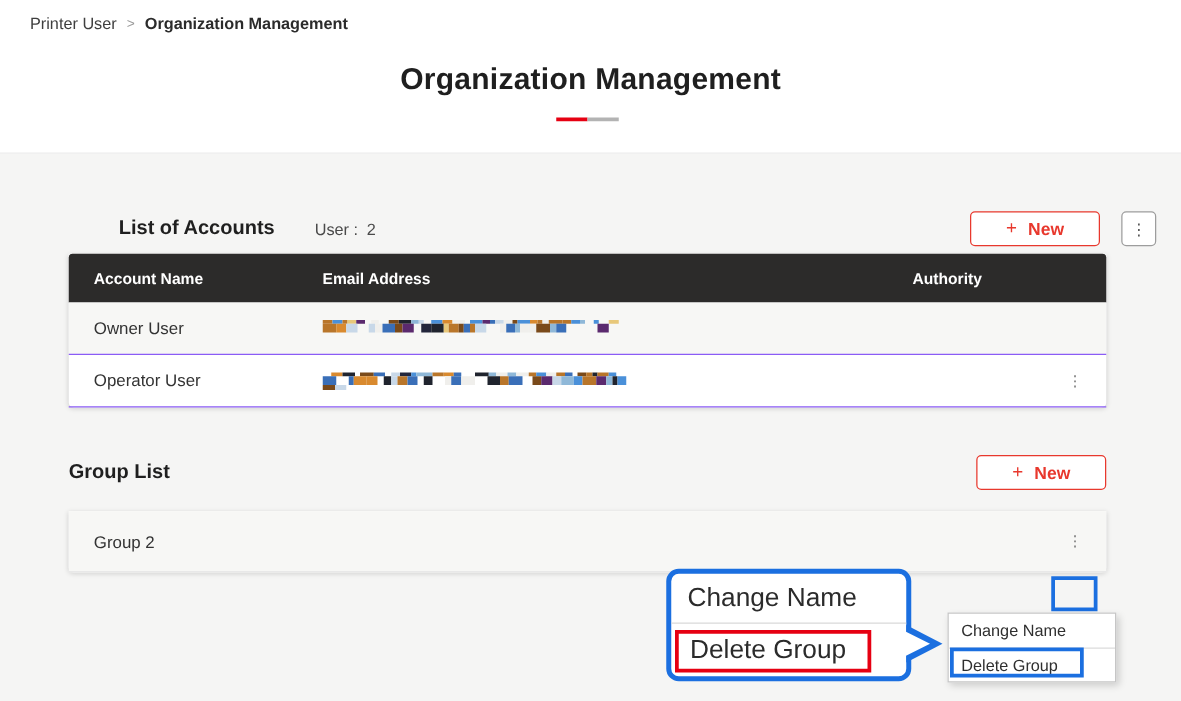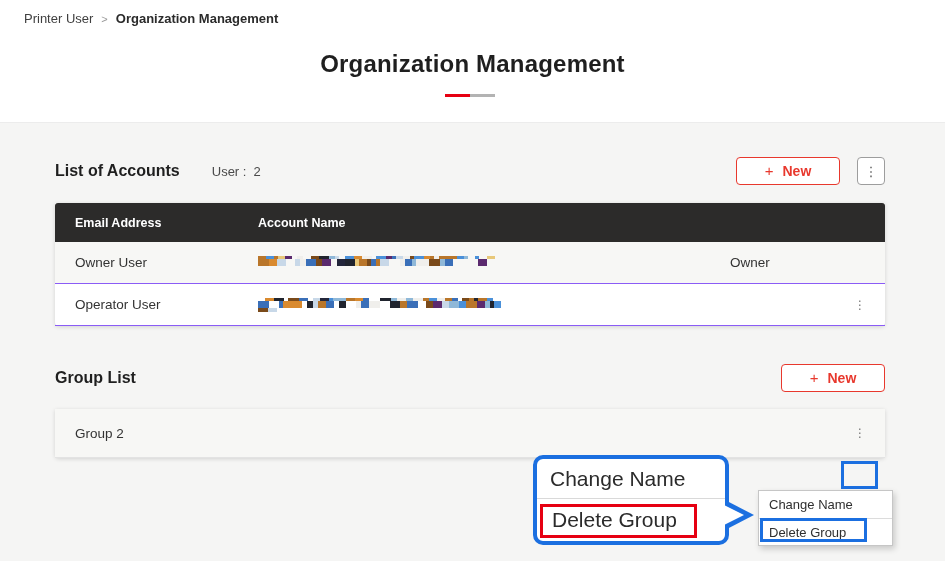--- a/index.html
+++ b/index.html
@@ -13,21 +13,21 @@
   .breadcrumb .crumb-link { color:#3f3f3f; cursor:pointer; }
   .breadcrumb .sep { color:#9a9a9a; font-size:11px; }
   .breadcrumb .crumb-current { font-weight:bold; color:#2b2b2b; }
   .page-title { position:absolute; left:0; top:50px; width:100%; text-align:center; font-size:24px; font-weight:bold; color:#1f1f1f; letter-spacing:.2px; }
   .title-underline { position:absolute; left:445px; top:94px; width:50px; height:3px; display:flex; }
   .title-underline .u-red { width:25px; height:3px; background:#e60012; }
   .title-underline .u-gray { width:25px; height:3px; background:#b3b3b3; }
 
   
   .section-row { position:absolute; left:55px; width:830px; height:30px; display:flex; align-items:center; }
-  #accounts-row { top:156px; }
+  #accounts-row { top:168px;margin-left:40px; }
   #groups-row { top:363px; }
   .section-heading { font-size:16px; font-weight:bold; color:#1f1f1f; }
   .total-wrap { margin-left:32px; font-size:13px; color:#4a4a4a; display:flex; gap:7px; }
   .spacer { flex:1; }
   .new-btn { width:104px; height:28px; border:1px solid #e8382d; border-radius:4px; background:#fff; color:#e8382d; font-size:14px; font-weight:bold; display:flex; align-items:center; justify-content:center; gap:9px; cursor:pointer; }
   .new-btn .plus { font-weight:normal; font-size:15px; margin-top:-1px; }
   .kebab-btn { width:28px; height:28px; margin-left:17px; border:1px solid #9d9d9d; border-radius:4px; background:#fff; color:#555; display:flex; align-items:center; justify-content:center; font-size:13px; cursor:pointer; }
 
   
   .card { position:absolute; left:55px; width:830px; background:#fff; border-radius:0 0 4px 4px; box-shadow:0 1px 4px rgba(0,0,0,.14); }
@@ -96,22 +96,23 @@
       <span>New</span>
     </button>
     <button class="kebab-btn">
       <span>⋮</span>
     </button>
   </div>
 
   <div class="card" id="accounts-card">
     <div class="thead">
       <div class="grid3">
+        <div class="cell">Account Name</div>
         <div class="cell">Email Address</div>
-        <div class="cell">Account Name</div>
+        <div class="cell">Authority</div>
       </div>
     </div>
     <div class="trow row-alt">
       <div class="grid3">
         <div class="cell">Owner User</div>
         <div class="cell">
             <div class="redacted" style="width: 238px;">
               <span style="width: 8px; background: rgb(185, 118, 42);"></span>
               <span style="width: 8px; background: rgb(74, 144, 217);"></span>
               <span style="width: 4px; background: rgb(185, 118, 42);"></span>
@@ -174,21 +175,20 @@
               <span style="width: 11px; background: rgb(122, 74, 26);"></span>
               <span style="width: 5px; background: rgb(143, 184, 216);"></span>
               <span style="width: 8px; background: rgb(58, 111, 184);"></span>
               <span style="width: 5px; background: transparent;"></span>
               <span style="width: 10px; background: transparent;"></span>
               <span style="width: 10px; background: transparent;"></span>
               <span style="width: 9px; background: rgb(91, 42, 110);"></span>
               <span style="width: 10px; background: transparent;"></span>
             </div>
           </div>
-        <div class="cell">Owner</div>
       </div>
     </div>
     <div class="trow">
       <div class="grid3">
         <div class="cell">Operator User</div>
         <div class="cell">
             <div class="redacted" style="width: 245px;">
               <span style="width: 7px; background: transparent;"></span>
               <span style="width: 9px; background: rgb(217, 138, 47);"></span>
               <span style="width: 10px; background: rgb(32, 36, 46);"></span>

